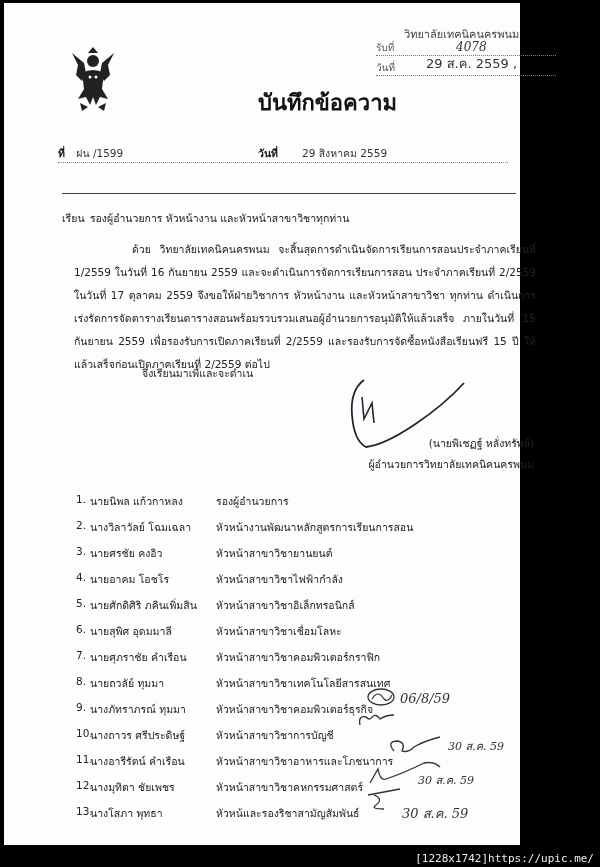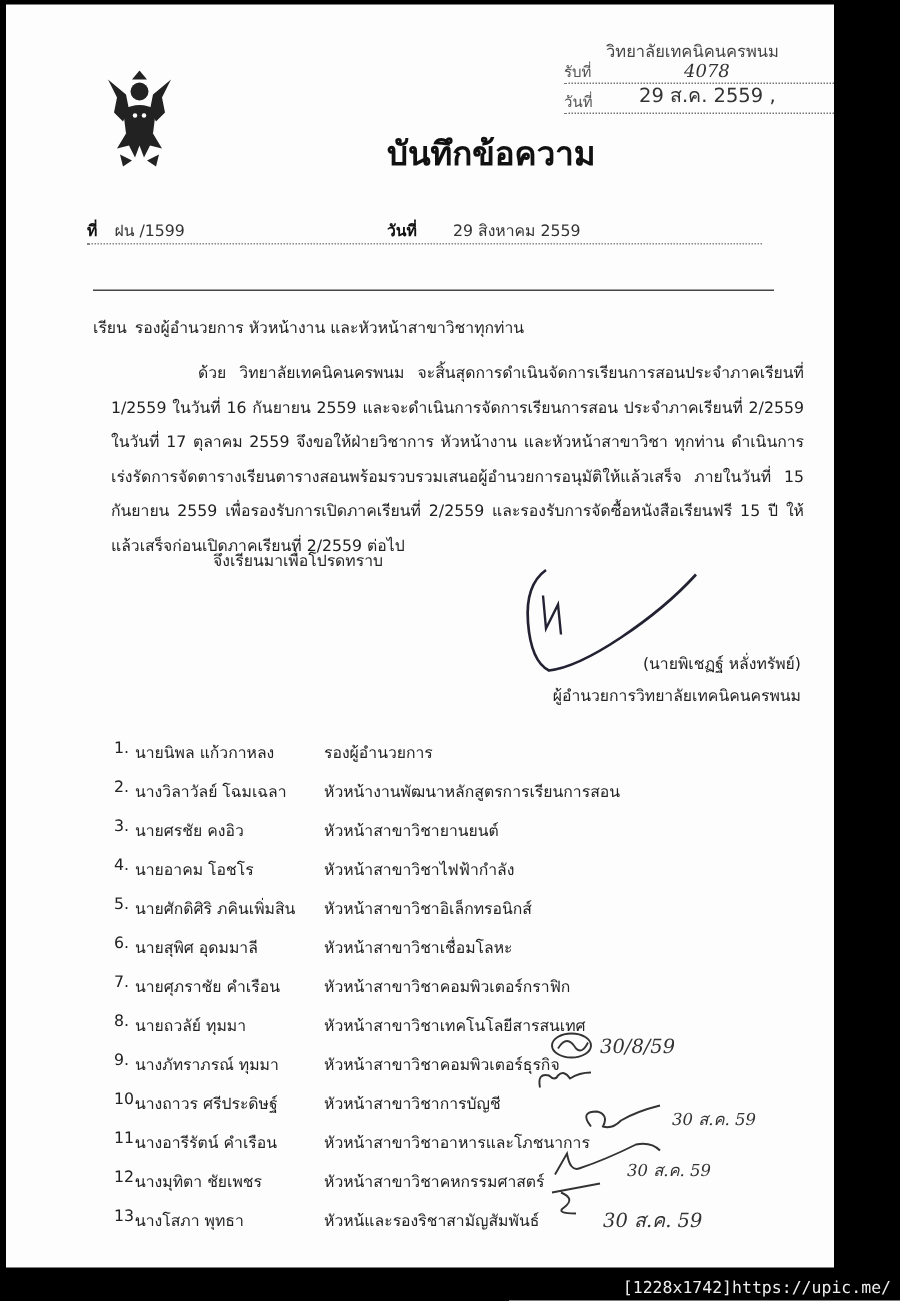--- a/index.html
+++ b/index.html
@@ -3,21 +3,20 @@
   <meta charset="utf-8">
   <style>
     html, body { margin: 0; padding: 0; }
     body {
       width: 600px; height: 867px; background: #000; position: relative; overflow: hidden;
       font-family: "DejaVu Sans", sans-serif; color: #222;
     }
     .page {
       position: absolute; left: 4px; top: 3px; width: 516px; height: 842px;
       background: #fdfdfd;
-      padding-left: 36px;
     }
     .garuda { position: absolute; left: 64px; top: 44px; width: 50px; height: 66px; }
     .recv-box { position: absolute; left: 372px; top: 22px; width: 180px; font-size: 11px; color: #444; }
     .recv-box .org { position: absolute; left: 28px; top: 0; font-size: 11px; }
     .recv-row { position: absolute; left: 0; width: 180px; height: 16px; border-bottom: 1px dotted #777; }
     .recv-row .lbl { position: absolute; left: 0; bottom: 0; font-size: 10px; color: #555; }
     .recv-row .val { position: absolute; bottom: 1px; font-family: "DejaVu Serif", serif; font-style: italic; color: #333; }
     .title { position: absolute; left: 254px; top: 82px; font-size: 22px; font-weight: bold; color: #111; }
     .field { position: absolute; left: 54px; width: 450px; height: 17px; border-bottom: 1px dotted #888; font-size: 10.5px; }
     .field b { font-weight: bold; color: #111; }
@@ -80,21 +79,21 @@
 
   <div class="hr"></div>
 
   <div class="salute">
     <span>เรียน</span>
     <span style="margin-left:2px">รองผู้อำนวยการ หัวหน้างาน และหัวหน้าสาขาวิชาทุกท่าน</span>
   </div>
 
   <div class="body-text"><span class="indent"></span><span>ด้วย วิทยาลัยเทคนิคนครพนม จะสิ้นสุดการดำเนินจัดการเรียนการสอนประจำภาคเรียนที่ 1/2559 ในวันที่ 16 กันยายน 2559 และจะดำเนินการจัดการเรียนการสอน ประจำภาคเรียนที่ 2/2559 ในวันที่ 17 ตุลาคม 2559 จึงขอให้ฝ่ายวิชาการ หัวหน้างาน และหัวหน้าสาขาวิชา ทุกท่าน ดำเนินการเร่งรัดการจัดตารางเรียนตารางสอนพร้อมรวบรวมเสนอผู้อำนวยการอนุมัติให้แล้วเสร็จ ภายในวันที่ 15 กันยายน 2559 เพื่อรองรับการเปิดภาคเรียนที่ 2/2559 และรองรับการจัดซื้อหนังสือเรียนฟรี 15 ปี ให้แล้วเสร็จก่อนเปิดภาคเรียนที่ 2/2559 ต่อไป</span></div>
 
-  <div class="closing">จึงเรียนมาเพื่อโปรดทราบ</div>
+  <div class="closing">จึงเรียนมาเพื่และจะดำเน</div>
 
   <svg class="sig" viewBox="0 0 140 75">
     <path d="M20 5 Q6 15 8 40 Q10 66 22 72 Q40 70 70 50 Q100 30 120 8" fill="none" stroke="#223" stroke-width="1.8"></path>
     <path d="M18 22 L20 44 L28 28 L30 48" fill="none" stroke="#223" stroke-width="1.6"></path>
   </svg>
 
   <div class="signer">
     <div>(นายพิเชฏฐ์  หลั่งทรัพย์)</div>
     <div>ผู้อำนวยการวิทยาลัยเทคนิคนครพนม</div>
   </div>
@@ -160,21 +159,21 @@
         <span class="name">นางมุทิตา  ชัยเพชร</span>
         <span class="role">หัวหน้าสาขาวิชาคหกรรมศาสตร์</span>
       </div>
     <div class="dist-row" style="top:312px">
         <span class="num">13.</span>
         <span class="name">นางโสภา   พุทธา</span>
         <span class="role">หัวหน้และรองริชาสามัญสัมพันธ์</span>
       </div>
   </div>
 
-  <div class="note" style="left:396px;top:688px;font-size:13px">30/8/59</div>
+  <div class="note" style="left:396px;top:688px;font-size:13px">06/8/59</div>
   <svg style="position:absolute;left:362px;top:684px" width="30" height="20">
       <ellipse cx="15" cy="10" rx="13" ry="8" fill="none" stroke="#333" stroke-width="1.3"></ellipse>
       <path d="M6 12 Q12 2 18 12 Q22 16 26 8" fill="none" stroke="#333" stroke-width="1.2"></path>
     </svg>
   <svg style="position:absolute;left:352px;top:708px" width="40" height="18">
       <path d="M4 14 Q2 4 10 6 Q14 10 16 6 Q20 2 24 8 Q30 4 38 4" fill="none" stroke="#333" stroke-width="1.3"></path>
     </svg>
   <svg style="position:absolute;left:380px;top:732px" width="60" height="30">
       <path d="M10 16 Q2 6 14 6 Q22 8 18 16 Q24 18 30 12 Q40 6 56 2" fill="none" stroke="#333" stroke-width="1.3"></path>
     </svg>

